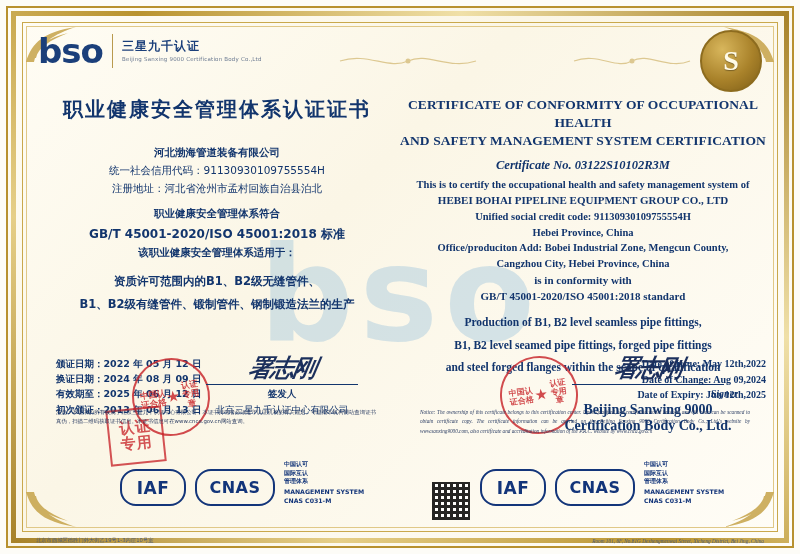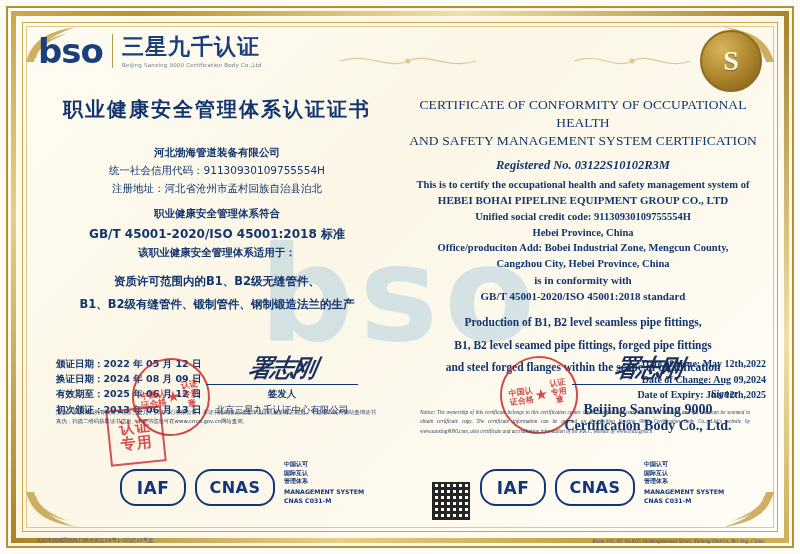--- a/index.html
+++ b/index.html
@@ -103,21 +103,21 @@
     height: 34px;
     background: #b99a4e;
   }
   .logo-cn {
     display: flex;
     flex-direction: column;
     justify-content: center;
   }
   .logo-cn-main {
     font-family: "DejaVu Sans", sans-serif;
-    font-size: 22px;
+    font-size: 12px;
     font-weight: bold;
     color: #1b3f7a;
     letter-spacing: 1px;
     line-height: 1.15;
   }
   .logo-cn-sub {
     font-family: "DejaVu Sans", sans-serif;
     font-size: 5.5px;
     color: #6b7a91;
     letter-spacing: .2px;
@@ -200,21 +200,21 @@
   .cn-scope {
     font-family: "DejaVu Sans", sans-serif;
     font-size: 11.5px;
     font-weight: bold;
     color: #12356d;
     line-height: 2.0;
   }
 
   .en-title {
     font-size: 13.5px;
-    font-weight: normal;
+    font-weight: bold;
     color: #12356d;
     line-height: 1.35;
     letter-spacing: .1px;
   }
   .en-certno {
     font-size: 12.5px;
     font-weight: bold;
     font-style: italic;
     color: #12356d;
     margin: 7px 0 4px;
@@ -525,21 +525,21 @@
       <div class="cn-line">职业健康安全管理体系符合</div>
       <div class="cn-standard">GB/T 45001-2020/ISO 45001:2018 标准</div>
       <div class="cn-scope-head">该职业健康安全管理体系适用于：</div>
       <div class="cn-scope">资质许可范围内的B1、B2级无缝管件、</div>
       <div class="cn-scope">B1、B2级有缝管件、锻制管件、钢制锻造法兰的生产</div>
     </div>
 
     <div class="col-en">
       <div class="en-title">CERTIFICATE OF CONFORMITY OF OCCUPATIONAL HEALTH</div>
       <div class="en-title">AND SAFETY MANAGEMENT SYSTEM CERTIFICATION</div>
-      <div class="en-certno">Registered No. 03122S10102R3M</div>
+      <div class="en-certno">Certificate No. 03122S10102R3M</div>
       <div class="en-line sm">This is to certify the occupational health and safety management system of</div>
       <div class="en-line">HEBEI BOHAI PIPELINE EQUIPMENT GROUP CO., LTD</div>
       <div class="en-line sm">Unified social credit code: 91130930109755554H</div>
       <div class="en-line sm">Hebei Province, China</div>
       <div class="en-line sm">Office/produciton Add: Bobei Industrial Zone, Mengcun County,</div>
       <div class="en-line sm">Cangzhou City, Hebei Province, China</div>
       <div class="en-line">is in conformity with</div>
       <div class="en-line">GB/T 45001-2020/ISO 45001:2018 standard</div>
       <div class="en-gap"></div>
       <div class="en-scope">Production of B1, B2 level seamless pipe fittings,</div>

